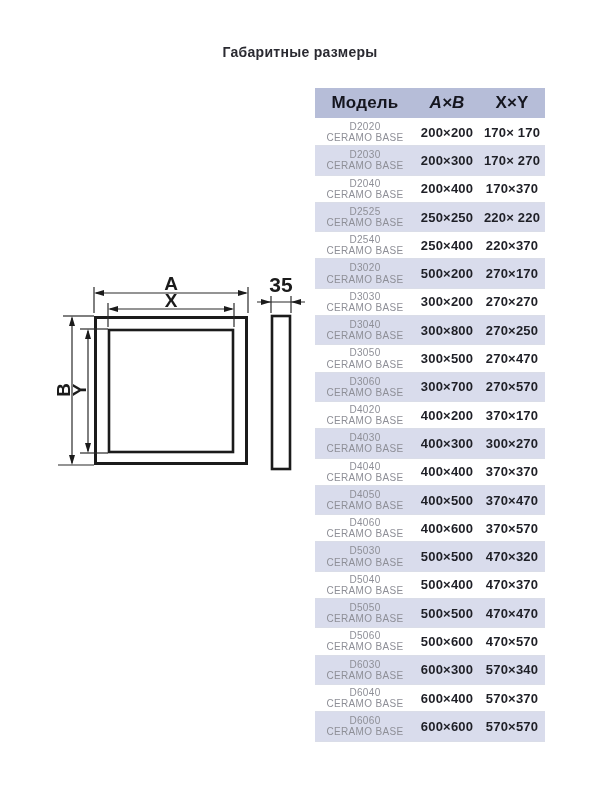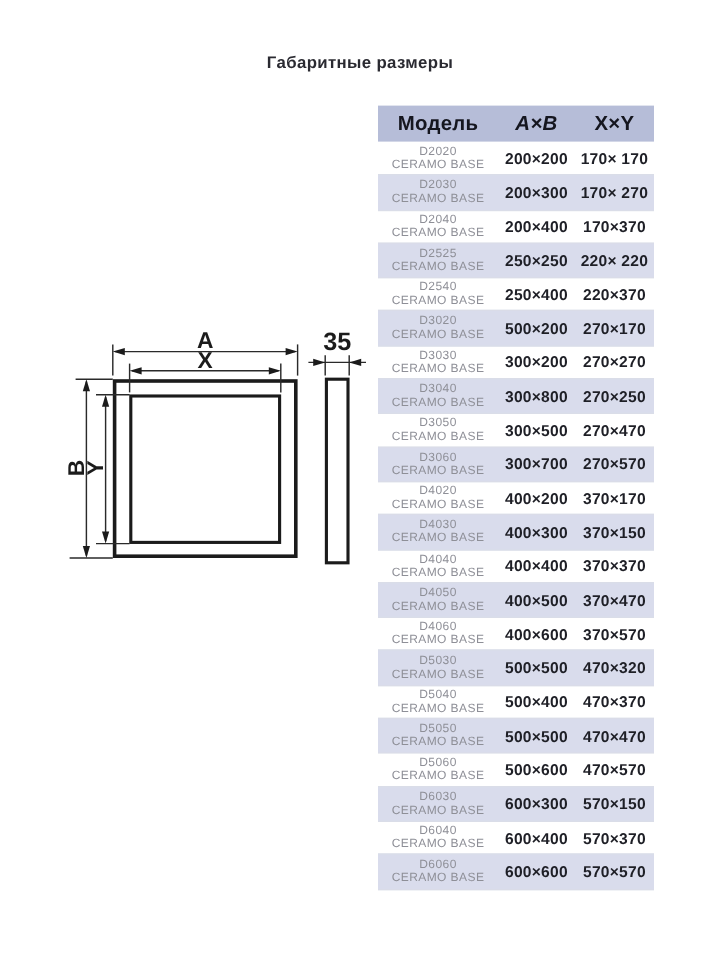--- a/index.html
+++ b/index.html
@@ -219,21 +219,21 @@
       </div>
       <div class="td td-ab">400×200</div>
       <div class="td td-xy">370×170</div>
     </div>
       <div class="t-row">
       <div class="td td-model">
         <div>D4030</div>
         <div>CERAMO BASE</div>
       </div>
       <div class="td td-ab">400×300</div>
-      <div class="td td-xy">370×150</div>
+      <div class="td td-xy">300×270</div>
     </div>
       <div class="t-row">
       <div class="td td-model">
         <div>D4040</div>
         <div>CERAMO BASE</div>
       </div>
       <div class="td td-ab">400×400</div>
       <div class="td td-xy">370×370</div>
     </div>
       <div class="t-row">
@@ -283,21 +283,21 @@
       </div>
       <div class="td td-ab">500×600</div>
       <div class="td td-xy">470×570</div>
     </div>
       <div class="t-row">
       <div class="td td-model">
         <div>D6030</div>
         <div>CERAMO BASE</div>
       </div>
       <div class="td td-ab">600×300</div>
-      <div class="td td-xy">570×150</div>
+      <div class="td td-xy">570×340</div>
     </div>
       <div class="t-row">
       <div class="td td-model">
         <div>D6040</div>
         <div>CERAMO BASE</div>
       </div>
       <div class="td td-ab">600×400</div>
       <div class="td td-xy">570×370</div>
     </div>
       <div class="t-row">

